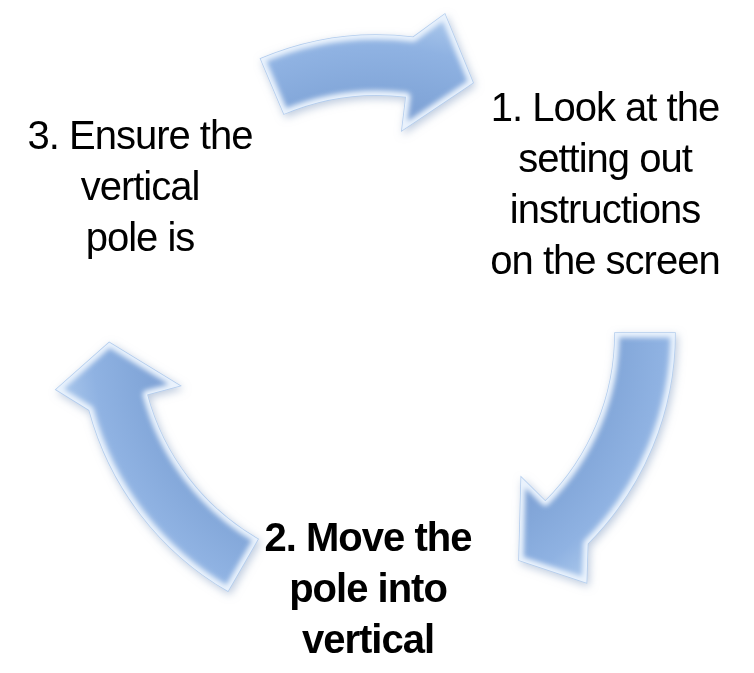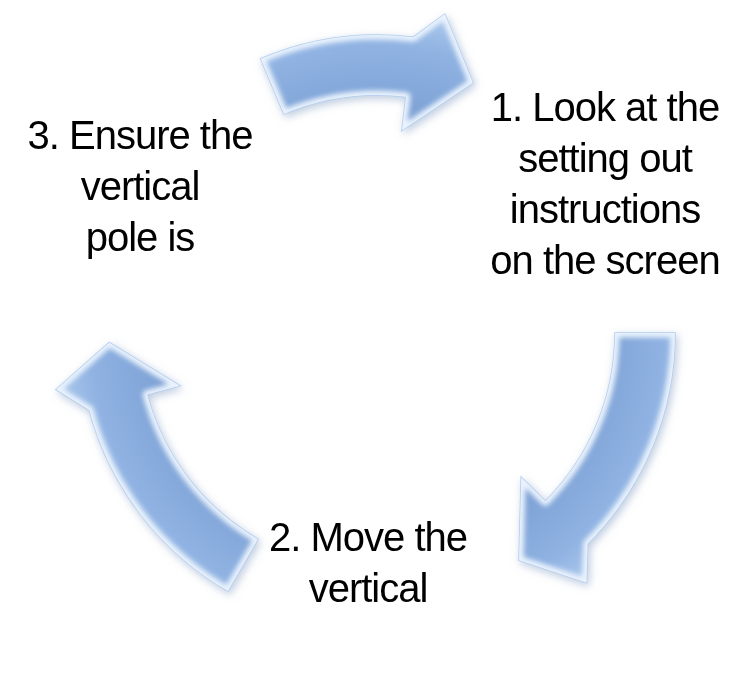--- a/index.html
+++ b/index.html
@@ -90,22 +90,23 @@
     </g>
   </svg>
 
   <div class="step" style="left:450px; top:82px; width:310px;">
     <div>1. Look at the</div>
     <div>setting out</div>
     <div>instructions</div>
     <div>on the screen</div>
   </div>
 
-  <div class="step" style="left:218px; top:512px; width:300px;">
+  <div class="step" style="left:218px; top:512px; width:300px;font-weight:bold;">
     <div>2. Move the</div>
+    <div>pole into</div>
     <div>vertical</div>
   </div>
 
   <div class="step" style="left:0px; top:110px; width:280px;">
     <div>3. Ensure the</div>
     <div>vertical</div>
     <div>pole is</div>
   </div>
 
 </div>

